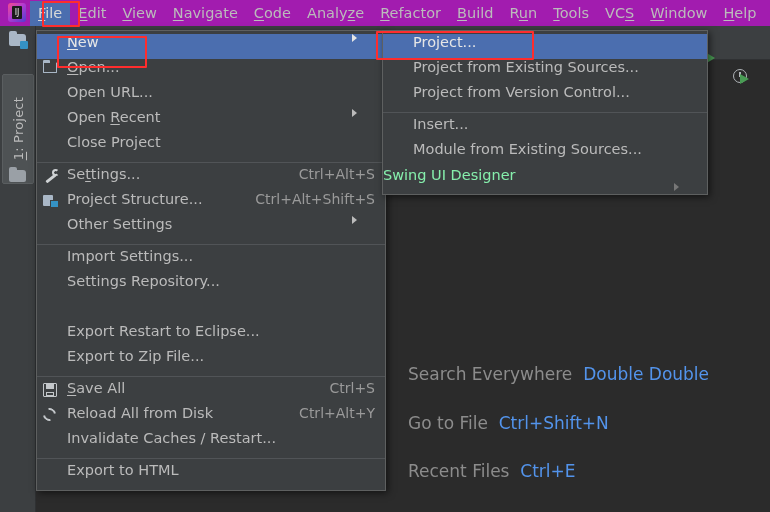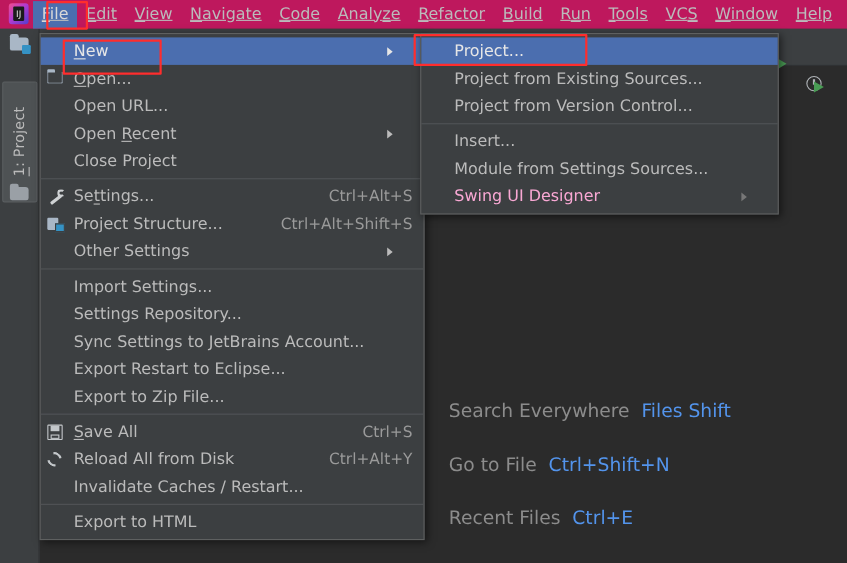--- a/index.html
+++ b/index.html
@@ -22,24 +22,23 @@
   }
   .left-green-strip {
     position:absolute; left:0px; top:430px; width:7px; height:82px;
     background:linear-gradient(180deg,#50593f 0%, #4a5340 50%, #3f4738 100%);
     opacity:.75;
   }
 
   
   .menubar {
     position:absolute; left:0; top:0; width:770px; height:26px;
-    background:#be185d;
+    background:#a21caf;
     display:flex; align-items:center;
     white-space:nowrap;
-    text-decoration:underline;
   }
   .app-logo {
     width:26px; height:26px; margin-left:4px;
     position:relative; flex:0 0 auto;
   }
   .app-logo .sq {
     position:absolute; left:4px; top:3px; width:18px; height:19px;
     border-radius:3px;
     background:linear-gradient(135deg,#f24c8c 0%, #b43bd0 45%, #4f3fd0 100%);
   }
@@ -131,29 +130,29 @@
   .popup {
     position:absolute;
     background:#3c3f41;
     border:1px solid #5e6060;
     box-shadow: 2px 2px 7px rgba(0,0,0,.55);
     padding:3px 0;
   }
   .mrow {
     position:relative;
     height:25px;
-    display:flex; align-items:center;
+    display:flex; 
     padding:0 10px 0 0;
     font-size:14.5px;
     color:#bbbbbb;
     white-space:nowrap;
     cursor:default;
   }
   .mrow.sel { background:#4b6eaf; color:#e6e6e6; }
-  .mrow.disabled { color:#f9a8d4; }
+  .mrow.disabled { color:#86efac;flex-direction:column; }
   .mrow .ico { width:30px; min-width:30px; height:20px; position:relative; }
   .mrow .lbl { flex:0 1 auto; }
   .mrow .lbl u { text-decoration:underline; text-underline-offset:2px; }
   .mrow .acc { margin-left:auto; padding-left:26px; color:#9a9a9a; font-size:14px;}
   .mrow .arrow {
     margin-left:auto; padding-left:18px;
     width:0;height:0;
     border-left:5px solid #bbbbbb;
     border-top:4px solid transparent;border-bottom:4px solid transparent;
   }
@@ -288,21 +287,21 @@
         <div class="menu-item"><span class="mn">B</span>uild</div>
         <div class="menu-item">R<span class="mn">u</span>n</div>
         <div class="menu-item"><span class="mn">T</span>ools</div>
         <div class="menu-item">VC<span class="mn">S</span></div>
         <div class="menu-item"><span class="mn">W</span>indow</div>
         <div class="menu-item"><span class="mn">H</span>elp</div>
       </div>
   </div>
 
   <div id="hints">
-      <div class="hint" style="left: 408px; top: 364px;"><span>Search Everywhere</span>&nbsp;&nbsp;<span class="key">Files Shift</span></div>
+      <div class="hint" style="left: 408px; top: 364px;"><span>Search Everywhere</span>&nbsp;&nbsp;<span class="key">Double Double</span></div>
       <div class="hint" style="left: 408px; top: 413px;"><span>Go to File</span>&nbsp;&nbsp;<span class="key">Ctrl+Shift+N</span></div>
       <div class="hint" style="left: 408px; top: 461px;"><span>Recent Files</span>&nbsp;&nbsp;<span class="key">Ctrl+E</span></div>
     </div>
 
   <div class="popup" id="file-menu" style="left:36px; top:30px; width:350px;">
       <div class="mrow sel">
         <span class="ico"></span>
         <span class="lbl"><u>N</u>ew</span>
         <span class="arrow"></span>
       </div>
@@ -349,21 +348,20 @@
       <div class="mrow">
         <span class="ico"></span>
         <span class="lbl">Import Settings...</span>
       </div>
       <div class="mrow">
         <span class="ico"></span>
         <span class="lbl">Settings Repository...</span>
       </div>
       <div class="mrow">
         <span class="ico"></span>
-        <span class="lbl">Sync Settings to JetBrains Account...</span>
       </div>
       <div class="mrow">
         <span class="ico"></span>
         <span class="lbl">Export Restart to Eclipse...</span>
       </div>
       <div class="mrow">
         <span class="ico"></span>
         <span class="lbl">Export to Zip File...</span>
       </div>
       <div class="msep"></div>
@@ -405,21 +403,21 @@
         <span class="ico"></span>
         <span class="lbl">Project from Version Control...</span>
       </div>
       <div class="msep"></div>
       <div class="mrow">
         <span class="ico"></span>
         <span class="lbl">Insert...</span>
       </div>
       <div class="mrow">
         <span class="ico"></span>
-        <span class="lbl">Module from Settings Sources...</span>
+        <span class="lbl">Module from Existing Sources...</span>
       </div>
       <div class="mrow disabled">
         <span class="ico"></span>
         <span class="lbl">Swing UI Designer</span>
         <span class="arrow"></span>
       </div>
     </div>
 
   <div id="annotations">
       <div class="anno" style="left: 42px; top: 1px; width: 38px; height: 26px;"></div>

